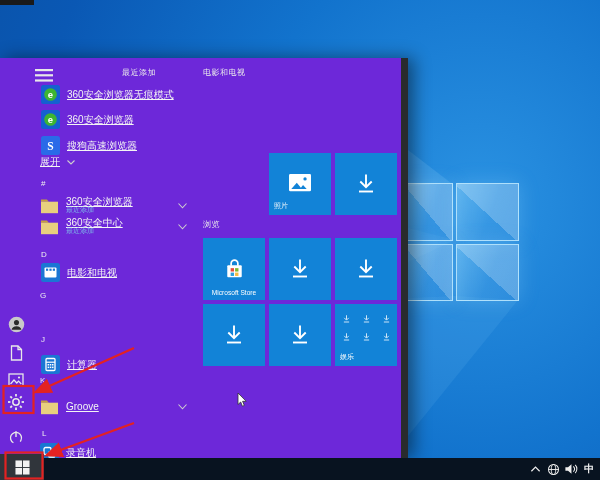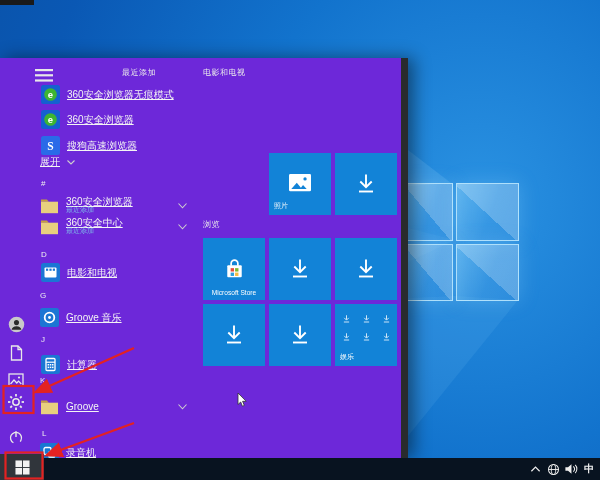--- a/index.html
+++ b/index.html
@@ -200,28 +200,20 @@
         <rect width="19" height="19" rx="2.5" fill="#1b76d4"></rect>
         <rect x="3.5" y="4.5" width="12" height="10" rx="1" fill="#fff"></rect>
         <rect x="5" y="5.6" width="2.2" height="2.2" fill="#1b76d4"></rect>
         <rect x="8.4" y="5.6" width="2.2" height="2.2" fill="#1b76d4"></rect>
         <rect x="11.8" y="5.6" width="2.2" height="2.2" fill="#1b76d4"></rect>
       </svg>
       <span class="lbl">电影和电视</span>
     </div>
 
     <div class="letter" style="left:40px;top:233px">G</div>
-    <div class="mrow" style="left:40px;top:250px">
-      <svg width="19" height="19" viewBox="0 0 19 19">
-        <rect width="19" height="19" rx="2.5" fill="#1b76d4"></rect>
-        <circle cx="9.5" cy="9.5" r="4.8" fill="none" stroke="#fff" stroke-width="1.8"></circle>
-        <circle cx="9.5" cy="9.5" r="1.4" fill="#fff"></circle>
-      </svg>
-      <span class="lbl">Groove 音乐</span>
-    </div>
 
     <div class="letter" style="left:41px;top:277px">J</div>
     <div class="mrow" style="left:41px;top:297px">
       <svg width="19" height="19" viewBox="0 0 19 19">
         <rect width="19" height="19" rx="2.5" fill="#1b76d4"></rect>
         <rect x="5" y="3.5" width="9" height="12" rx="1" fill="none" stroke="#fff" stroke-width="1.3"></rect>
         <line x1="5" y1="7.2" x2="14" y2="7.2" stroke="#fff" stroke-width="1.2"></line>
         <g fill="#fff">
           <rect x="6.6" y="9" width="1.5" height="1.5"></rect>
             <rect x="8.8" y="9" width="1.5" height="1.5"></rect>

